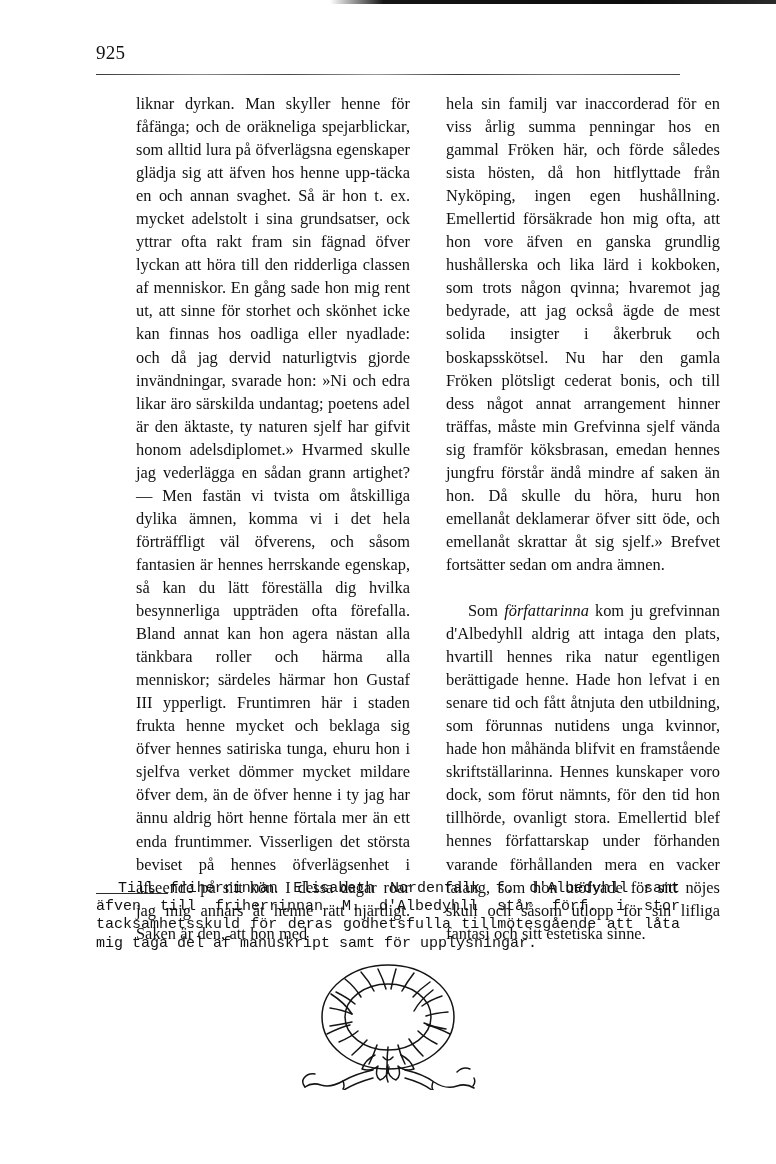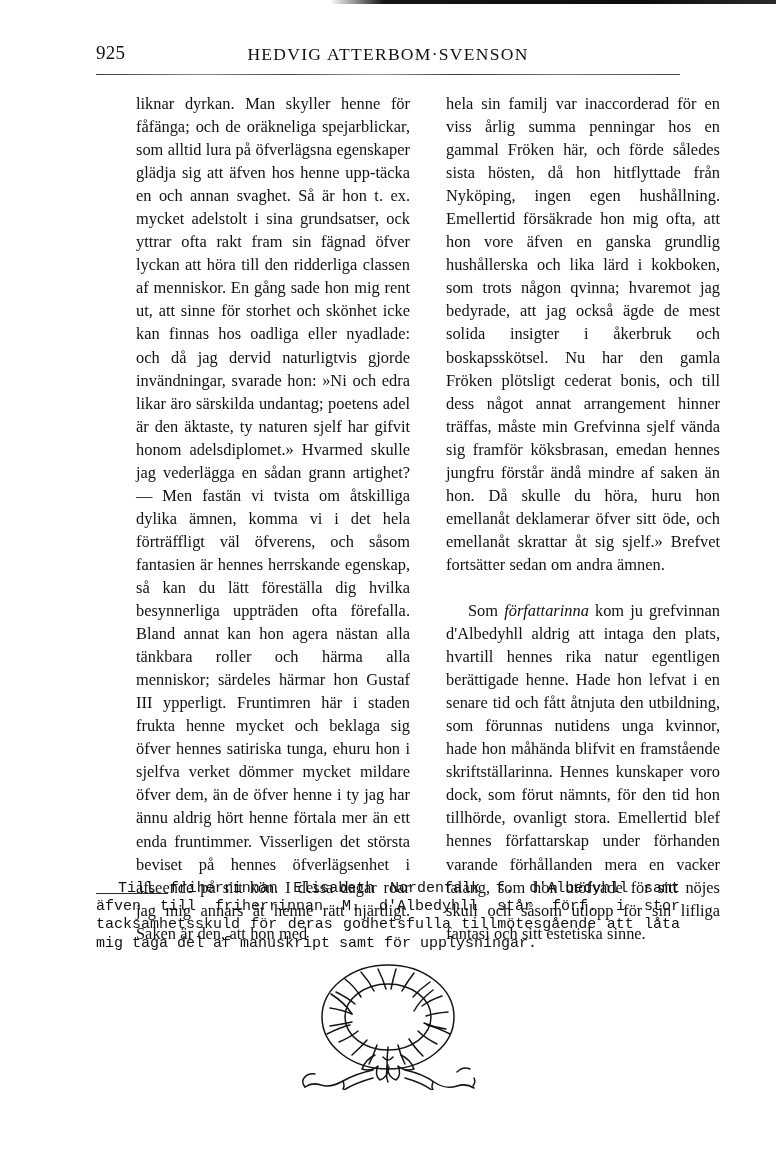--- a/index.html
+++ b/index.html
@@ -142,21 +142,20 @@
 </style>
 </head>
 <body>
 
 <div class="scan-edge-top"></div>
 
 <div class="page">
 
   <div class="running-head">
     <div class="folio">925</div>
-    <div class="head-title">HEDVIG ATTERBOM·SVENSON</div>
   </div>
   <div class="head-rule"></div>
 
   <div class="columns">
 
     <div class="col">
       <p>liknar dyrkan. Man skyller henne för fåfänga; och de oräkneliga spejarblickar, som alltid lura på öfverlägsna egenskaper glädja sig att äfven hos henne upp-täcka en och annan svaghet. Så är hon t. ex. mycket adelstolt i sina grundsatser, ock yttrar ofta rakt fram sin fägnad öfver lyckan att höra till den ridderliga classen af menniskor. En gång sade hon mig rent ut, att sinne för storhet och skönhet icke kan finnas hos oadliga eller nyadlade: och då jag dervid naturligtvis gjorde invändningar, svarade hon: »Ni och edra likar äro särskilda undantag; poetens adel är den äktaste, ty naturen sjelf har gifvit honom adelsdiplomet.» Hvarmed skulle jag vederlägga en sådan grann artighet? — Men fastän vi tvista om åtskilliga dylika ämnen, komma vi i det hela förträffligt väl öfverens, och såsom fantasien är hennes herrskande egenskap, så kan du lätt föreställa dig hvilka besynnerliga uppträden ofta förefalla. Bland annat kan hon agera nästan alla tänkbara roller och härma alla menniskor; särdeles härmar hon Gustaf III ypperligt. Fruntimren här i staden frukta henne mycket och beklaga sig öfver hennes satiriska tunga, ehuru hon i sjelfva verket dömmer mycket mildare öfver dem, än de öfver henne i ty jag har ännu aldrig hört henne förtala mer än ett enda fruntimmer. Visserligen det största beviset på hennes öfverlägsenhet i afseende på sitt kön. I dessa dagar roar jag mig annars åt henne rätt hjärtligt. Saken är den, att hon med</p>
     </div>
 
     <div class="col">

